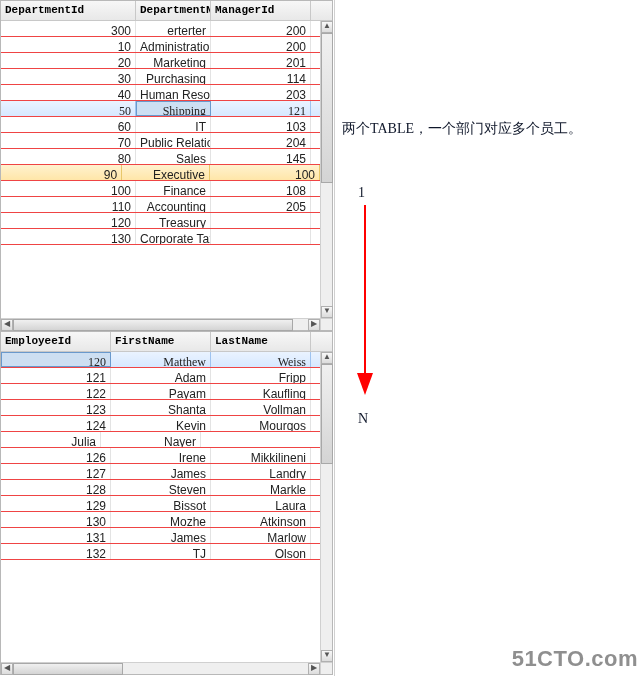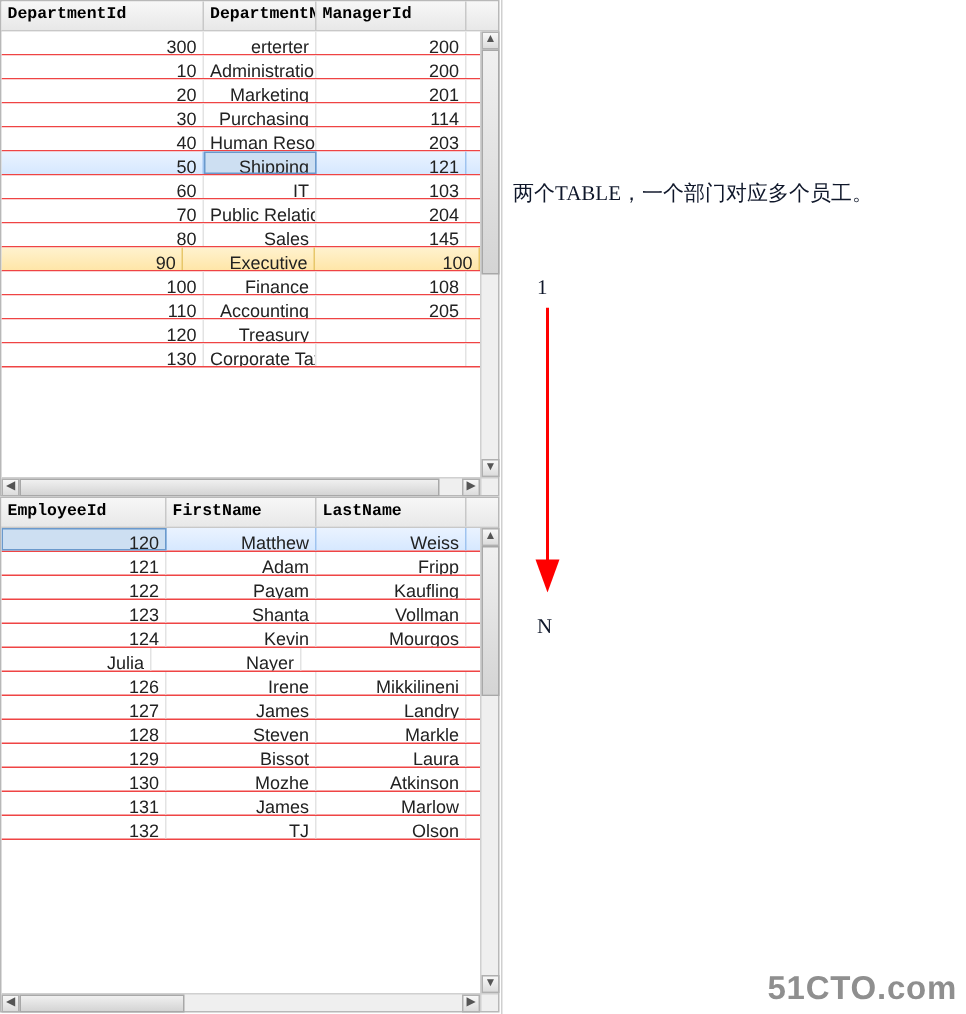--- a/index.html
+++ b/index.html
@@ -49,20 +49,21 @@
   }
   .row {
     display: flex;
     height: 16px;
     border-bottom: 1px solid #ef4444;
     background: #ffffff;
     text-align: right;
   }
   .row.blue {
     background: linear-gradient(#eaf3ff,#d6e8ff);
+    font-family: Liberation Serif, serif;
   }
   .row.blue .cell { border-color:#9fc3ef; }
   .row.orange {
     background: linear-gradient(#fff2cf,#ffe6a8);
     gap: 20px;
   }
   .row.orange .cell { border-color:#e8c76a; }
   .cell {
     border-right: 1px solid #e3e3e3;
     padding: 3px 4px 0 4px;

